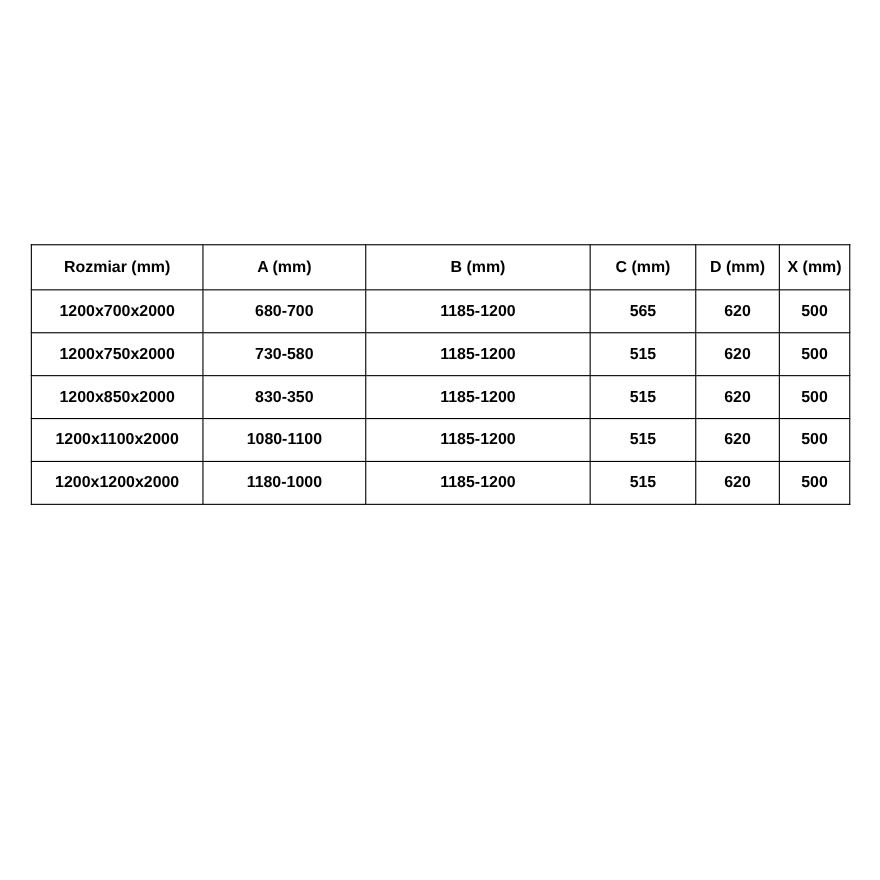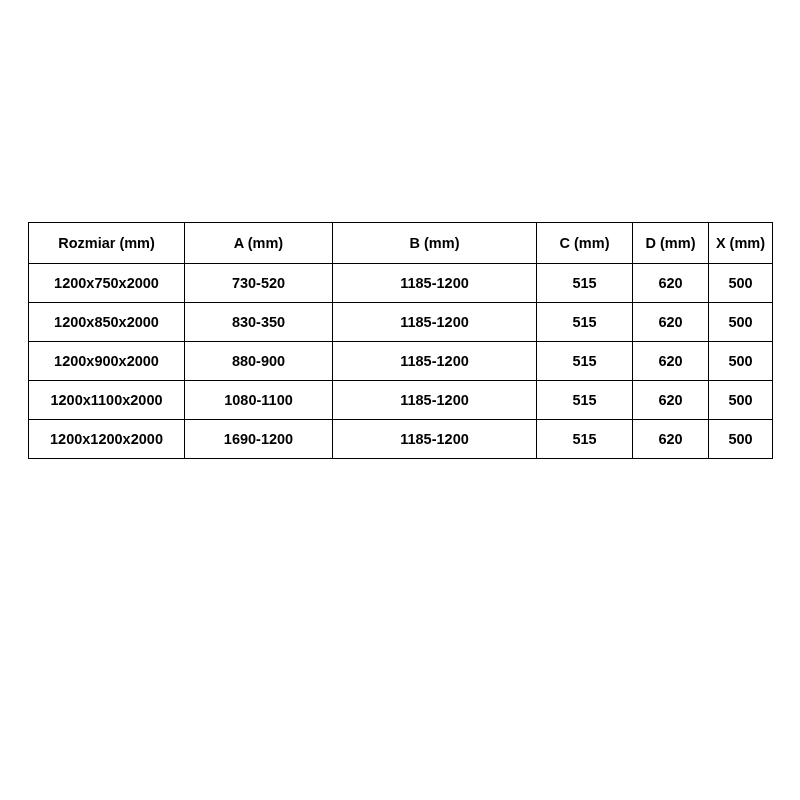--- a/index.html
+++ b/index.html
@@ -72,54 +72,54 @@
           <th>Rozmiar (mm)</th>
           <th>A (mm)</th>
           <th>B (mm)</th>
           <th>C (mm)</th>
           <th>D (mm)</th>
           <th>X (mm)</th>
         </tr>
       </thead>
       <tbody>
         <tr>
+          <td>1200x700x2000</td>
+          <td>680-700</td>
+          <td>1185-1200</td>
+          <td>565</td>
+          <td>620</td>
+          <td>500</td>
+        </tr>
+        <tr>
           <td>1200x750x2000</td>
-          <td>730-520</td>
+          <td>730-580</td>
           <td>1185-1200</td>
           <td>515</td>
           <td>620</td>
           <td>500</td>
         </tr>
         <tr>
           <td>1200x850x2000</td>
           <td>830-350</td>
-          <td>1185-1200</td>
-          <td>515</td>
-          <td>620</td>
-          <td>500</td>
-        </tr>
-        <tr>
-          <td>1200x900x2000</td>
-          <td>880-900</td>
           <td>1185-1200</td>
           <td>515</td>
           <td>620</td>
           <td>500</td>
         </tr>
         <tr>
           <td>1200x1100x2000</td>
           <td>1080-1100</td>
           <td>1185-1200</td>
           <td>515</td>
           <td>620</td>
           <td>500</td>
         </tr>
         <tr>
           <td>1200x1200x2000</td>
-          <td>1690-1200</td>
+          <td>1180-1000</td>
           <td>1185-1200</td>
           <td>515</td>
           <td>620</td>
           <td>500</td>
         </tr>
       </tbody>
     </table>
   </div>
 </div>
 

